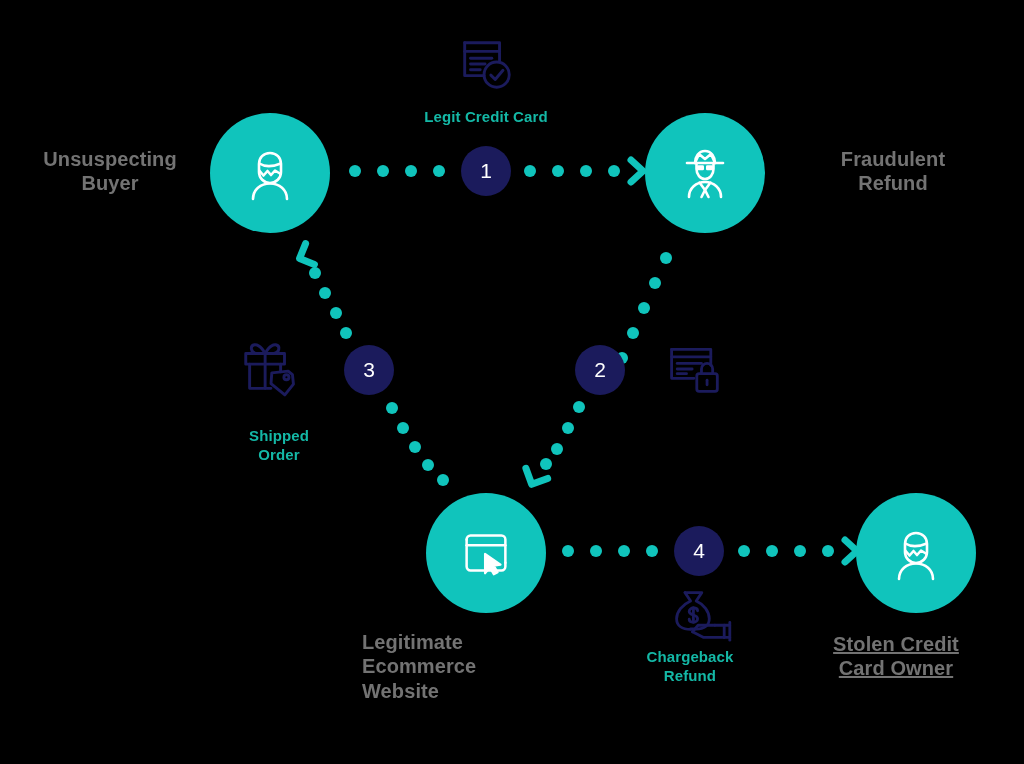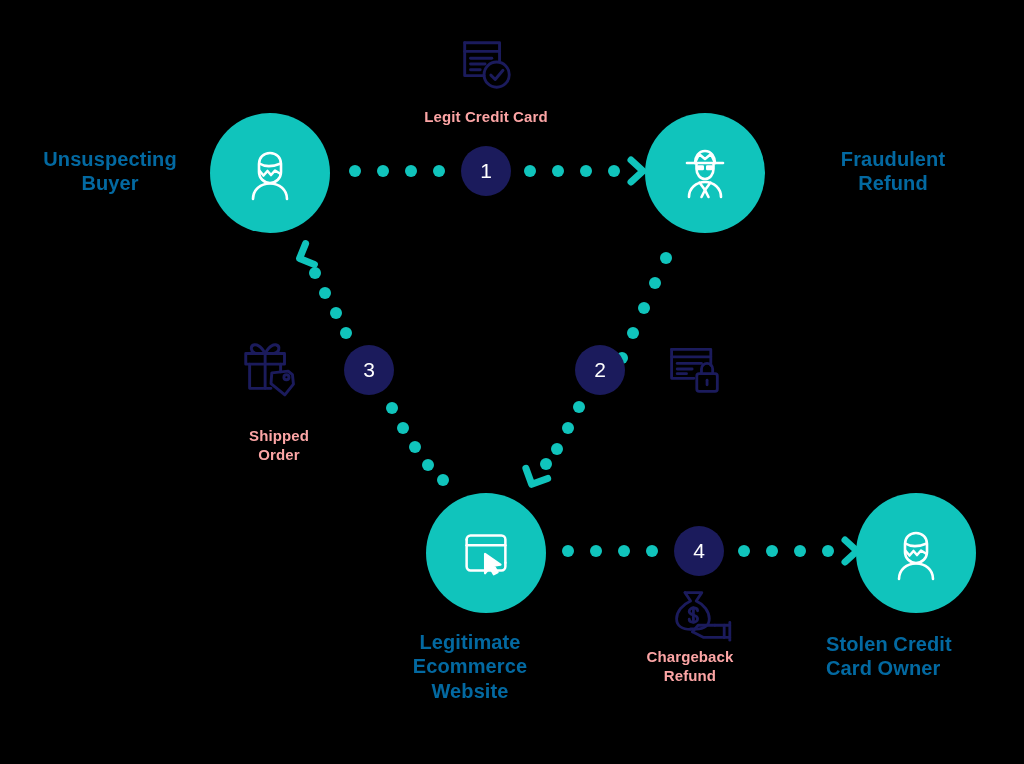--- a/index.html
+++ b/index.html
@@ -27,31 +27,31 @@
     position: absolute;
     border-radius: 50%;
     background: #10C4BC;
     display: flex;
     align-items: center;
     justify-content: center;
   }
   .node svg { display: block; }
   .actor-label {
     position: absolute;
-    color: #0369a1;
+    color: #737373;
     font-weight: 700;
     font-size: 20px;
     line-height: 1.22;
     letter-spacing: 0.1px;
     text-align: center;
     white-space: pre-line;
   }
   .step-label {
     position: absolute;
-    color: #fca5a5;
+    color: #14b8a6;
     font-weight: 700;
     font-size: 15px;
     line-height: 1.25;
     letter-spacing: 0.1px;
     text-align: center;
     white-space: pre-line;
   }
   .step-icon {
     position: absolute;
   }
@@ -162,35 +162,35 @@
   <div class="node" style="left:426px; top:493px; width:120px; height:120px;">
     <span>
       <svg width="62" height="62" viewBox="0 0 64 64" fill="none" stroke="#FFFFFF" stroke-width="2.6" stroke-linecap="round" stroke-linejoin="round">
         <path d="M12 18 C12 15.8 13.8 14 16 14 L48 14 C50.2 14 52 15.8 52 18 L52 42"></path>
         <path d="M52 42 L52 46 C52 48.2 50.2 50 48 50 L16 50 C13.8 50 12 48.2 12 46 L12 18"></path>
         <path d="M12 24 L52 24"></path>
         <path d="M31 33 L31 53 L36 47 L40 54 L44 52 L40 45 L47 44 Z" fill="#FFFFFF" stroke="#FFFFFF" stroke-width="2.2" stroke-linejoin="round"></path>
       </svg>
     </span>
   </div>
-  <div class="actor-label" style="left:370px; top:630px; width:200px; text-align:center;">Legitimate
+  <div class="actor-label" style="left:362px; top:630px; width:200px; text-align:left;">Legitimate
 Ecommerce
 Website</div>
 
   <div class="node" style="left:856px; top:493px; width:120px; height:120px;">
     <span>
       <svg width="64" height="64" viewBox="0 0 64 64" fill="none" stroke="#FFFFFF" stroke-width="2.6" stroke-linecap="round" stroke-linejoin="round">
         <path d="M32 12 C25.4 12 21 16.8 21 23 L21 31 C21 37.1 25.9 42 32 42 C38.1 42 43 37.1 43 31 L43 23 C43 16.8 38.6 12 32 12 Z"></path>
         <path d="M21.3 22.5 C26 25.5 33 26.5 42.8 22.5"></path>
         <path d="M21.3 29.5 L25.5 34.5 L29.5 30 L33 34 L37 29.5 L42.7 33"></path>
         <path d="M15 58 C15 48.6 22.6 42.5 32 42.5 C41.4 42.5 49 48.6 49 58"></path>
       </svg>
     </span>
   </div>
-  <div class="actor-label" style="left:826px; top:632px; width:180px; text-align:left;">Stolen Credit
+  <div class="actor-label" style="left:806px; top:632px; width:180px; text-align:center;text-decoration:underline;">Stolen Credit
 Card Owner</div>
 
   <div class="step-icon" style="left:455px; top:33px;">
     <svg width="62" height="62" viewBox="0 0 64 64" fill="none" stroke="#1B1B5C" stroke-width="3" stroke-linecap="round" stroke-linejoin="round">
       <path d="M10 10 L46 10 L46 30"></path>
       <path d="M10 10 L10 44 L30 44"></path>
       <path d="M10 19 L46 19"></path>
       <path d="M16 26 L38 26"></path>
       <path d="M16 32 L31 32"></path>
       <path d="M16 38 L26 38"></path>

